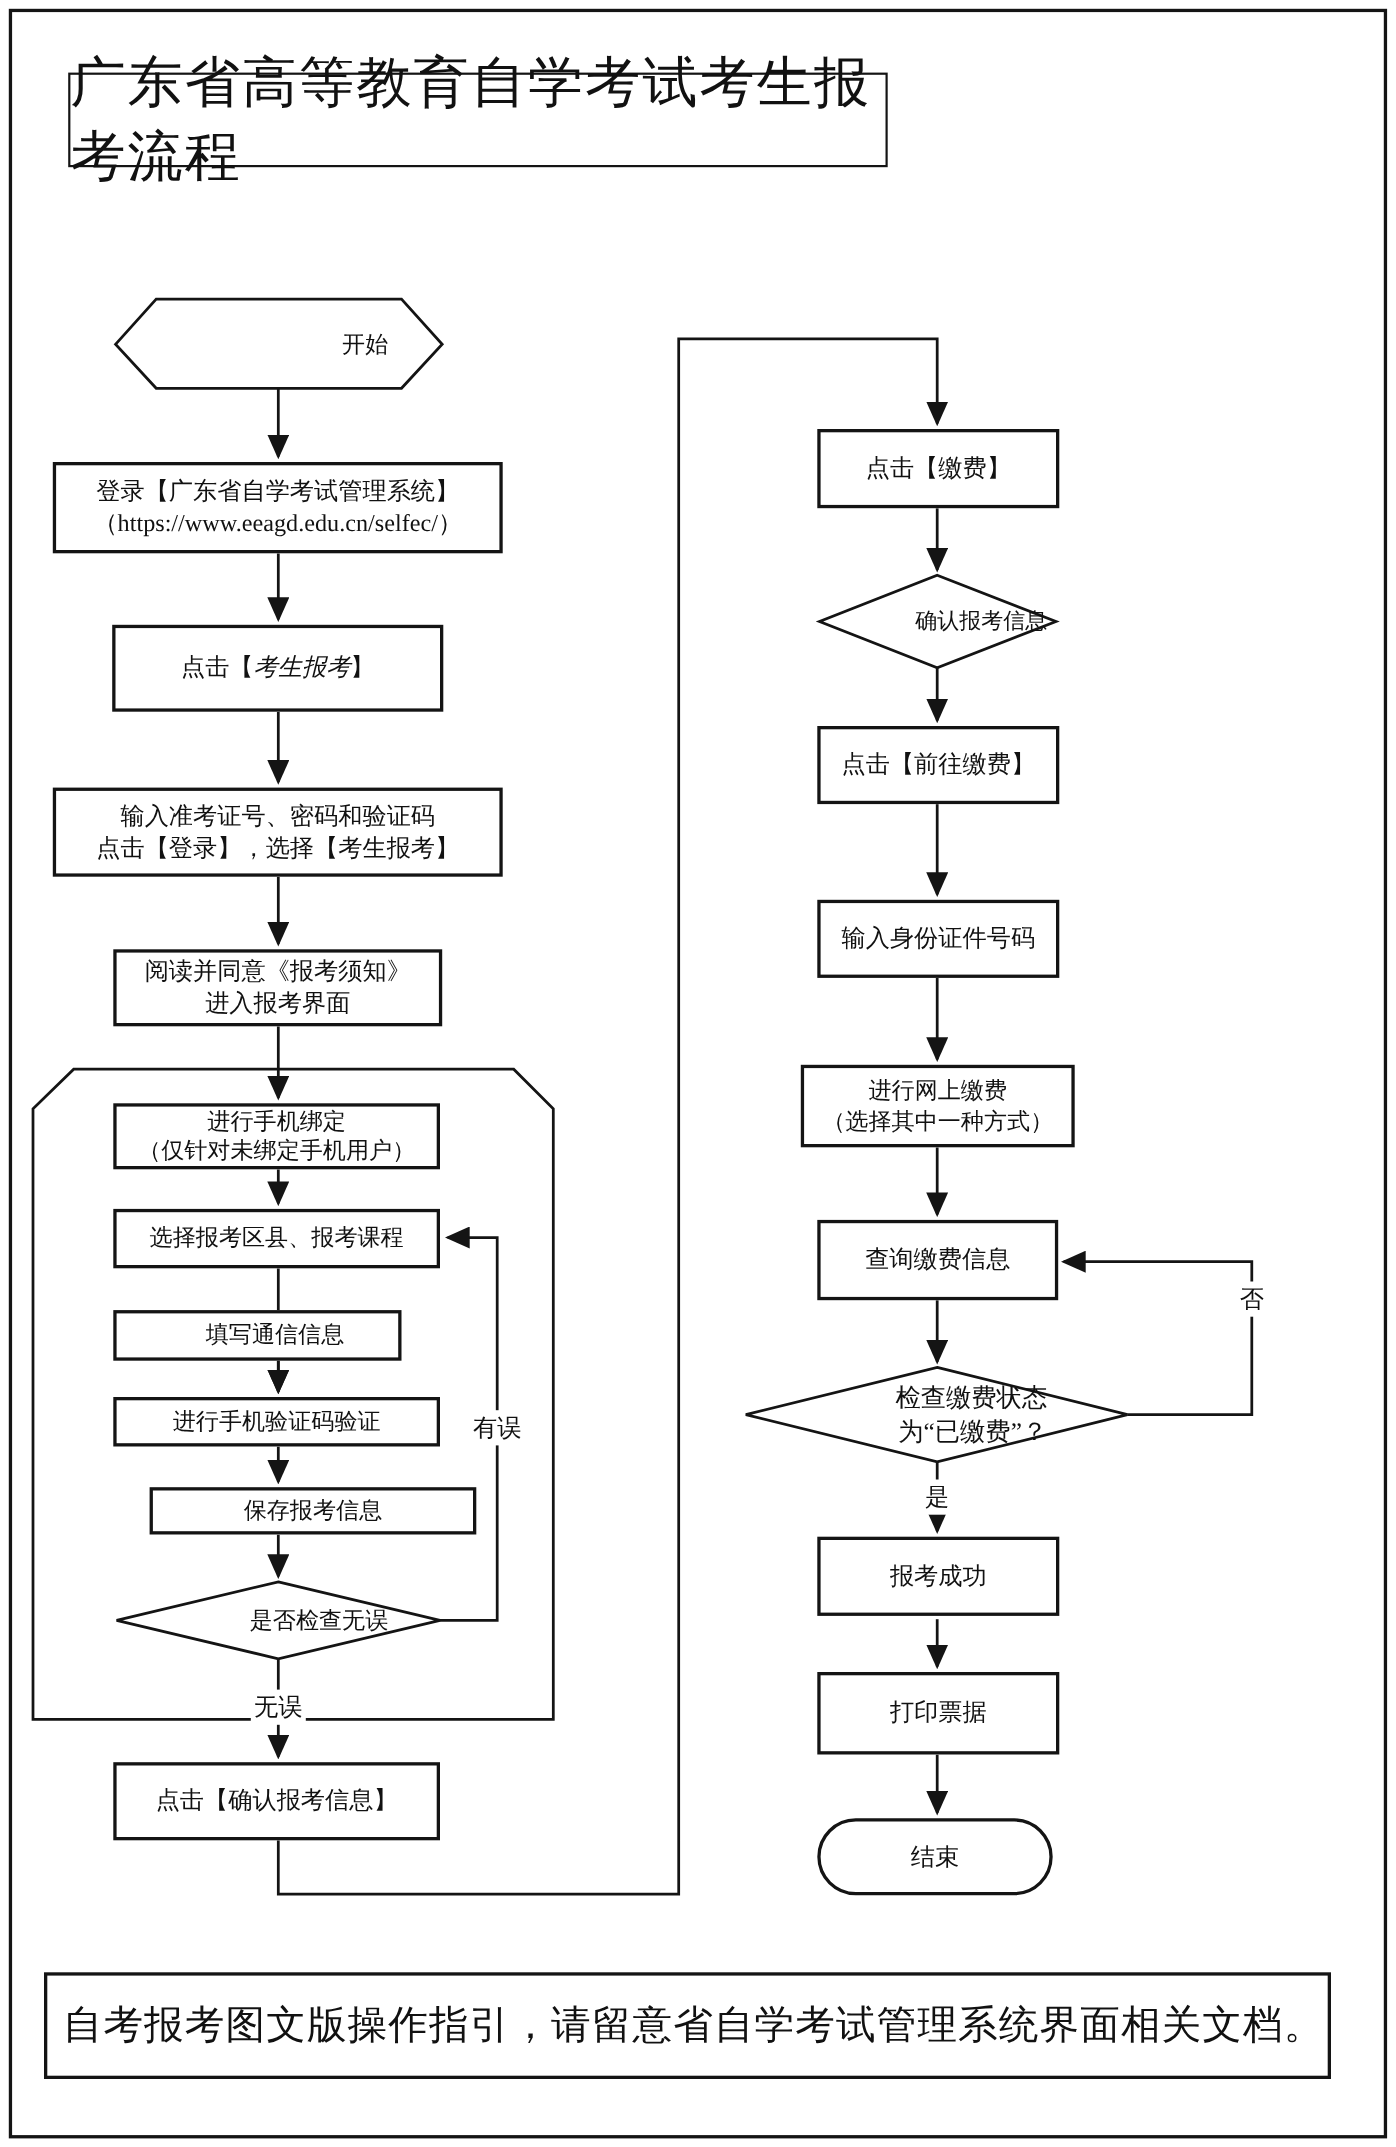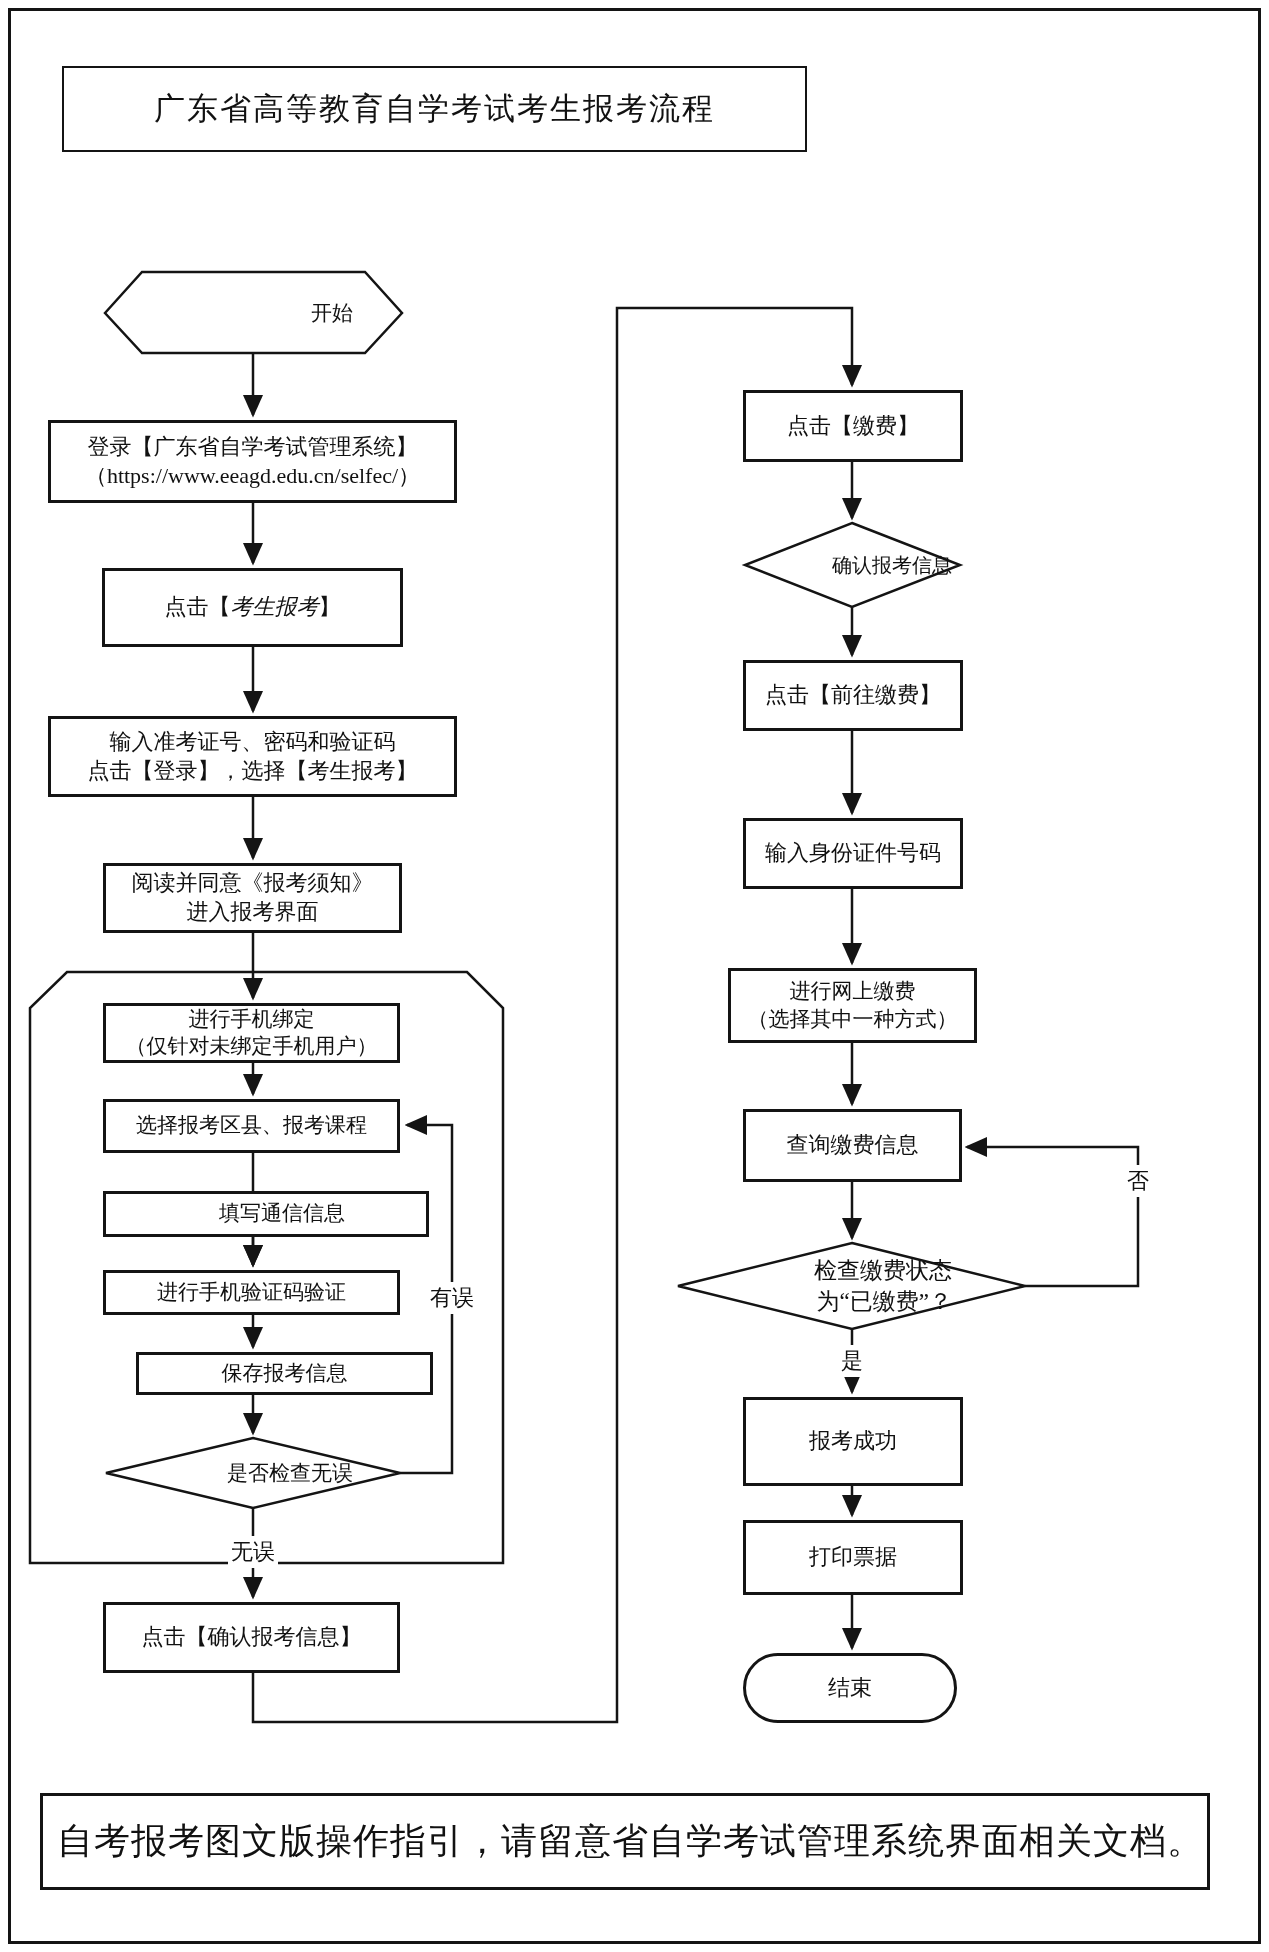--- a/index.html
+++ b/index.html
@@ -5,21 +5,21 @@
   html,body{margin:0;padding:0;background:#fff;}
   .canvas{position:relative;width:1269px;height:1952px;background:#fff;
           font-family:"Liberation Serif","DejaVu Serif",serif;color:#111;}
   .outer-border{position:absolute;inset:8px;border:3px solid #141414;}
   svg.wires{position:absolute;left:0;top:0;width:1269px;height:1952px;z-index:1;}
   .node{position:absolute;display:flex;flex-direction:column;align-items:center;justify-content:center;
         text-align:center;background:#fff;border:3px solid #141414;z-index:2;box-sizing:border-box;
         font-size:22px;line-height:1.3;}
   .title-box{position:absolute;left:62px;top:66px;width:745px;height:86px;border:2px solid #141414;
              display:flex;align-items:center;justify-content:center;z-index:2;box-sizing:border-box;}
-  .title-box .t{font-size:31px;letter-spacing:2px;}
+  .title-box .t{font-size:50px;letter-spacing:2px;}
   .stadium{border-radius:36px;}
   .overlay{position:absolute;z-index:3;display:flex;flex-direction:column;align-items:flex-end;justify-content:center;
            text-align:center;font-size:21px;line-height:1.35;background:transparent;}
   .edge-label{position:absolute;z-index:4;background:#fff;font-size:22px;padding:1px 3px;
               transform:translate(-50%,-50%);white-space:nowrap;}
   .note-box{position:absolute;left:40px;top:1793px;width:1170px;height:97px;border:3px solid #141414;
             display:flex;align-items:center;z-index:2;box-sizing:border-box;}
   .note-box .t{font-size:36px;padding-left:14px;letter-spacing:1px;}
   .small{font-size:21px;}
   .i{font-style:italic;}
@@ -104,21 +104,21 @@
 
   <div class="node small" style="left:103px;top:1003px;width:297px;height:60px;">
     <div>进行手机绑定</div>
     <div>（仅针对未绑定手机用户）</div>
   </div>
 
   <div class="node small" style="left:103px;top:1099px;width:297px;height:54px;">
     <div>选择报考区县、报考课程</div>
   </div>
 
-  <div class="node small" style="left:103px;top:1191px;width:326px;height:46px;padding-left:32px;">
+  <div class="node small" style="left:103px;top:1191px;width:262px;height:46px;padding-left:32px;">
     <div>填写通信信息</div>
   </div>
 
   <div class="node small" style="left:103px;top:1270px;width:297px;height:45px;">
     <div>进行手机验证码验证</div>
   </div>
 
   <div class="node small" style="left:103px;top:1352px;width:297px;height:43px;margin-left:33px;">
     <div>保存报考信息</div>
   </div>
@@ -159,21 +159,21 @@
 
   <div class="node" style="left:743px;top:1109px;width:219px;height:73px;">
     <div>查询缴费信息</div>
   </div>
 
   <div class="overlay" style="left:752px;top:1256px;width:200px;height:60px;font-size:23px;">
     <span>检查缴费状态</span>
     <span>为“已缴费”？</span>
   </div>
 
-  <div class="node" style="left:743px;top:1397px;width:220px;height:89px;">
+  <div class="node" style="left:743px;top:1397px;width:220px;height:72px;">
     <div>报考成功</div>
   </div>
 
   <div class="node" style="left:743px;top:1520px;width:220px;height:75px;">
     <div>打印票据</div>
   </div>
 
   <div class="node stadium" style="left:743px;top:1653px;width:214px;height:70px;">
     <div>结束</div>
   </div>

